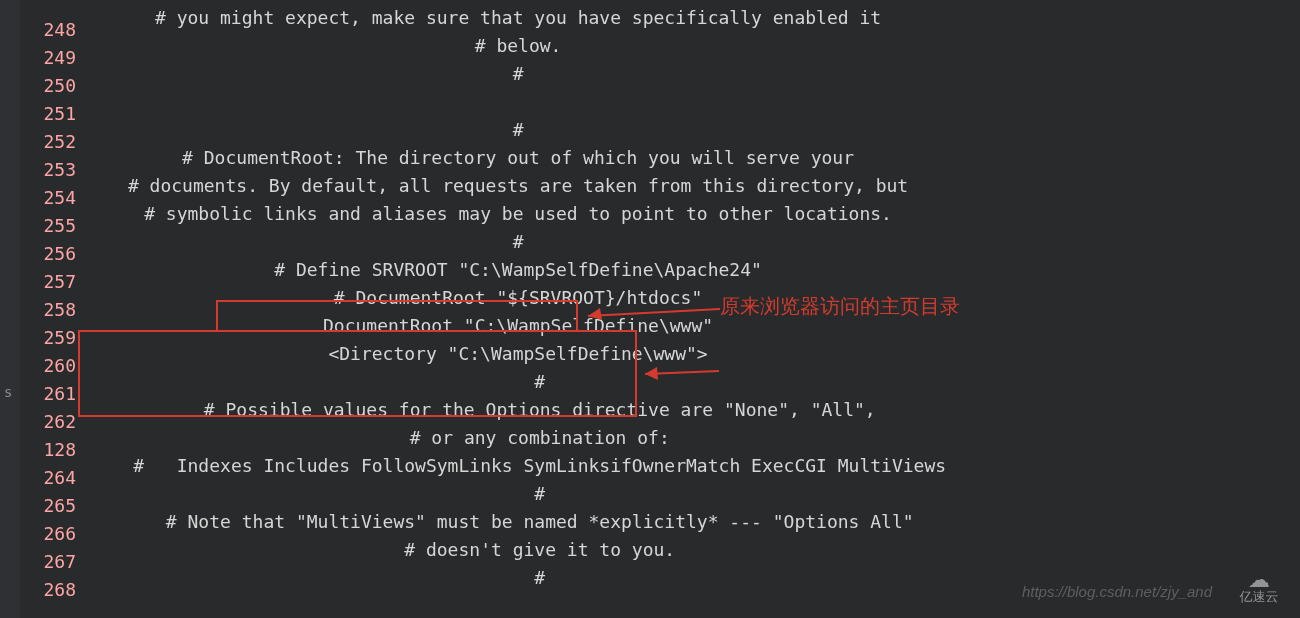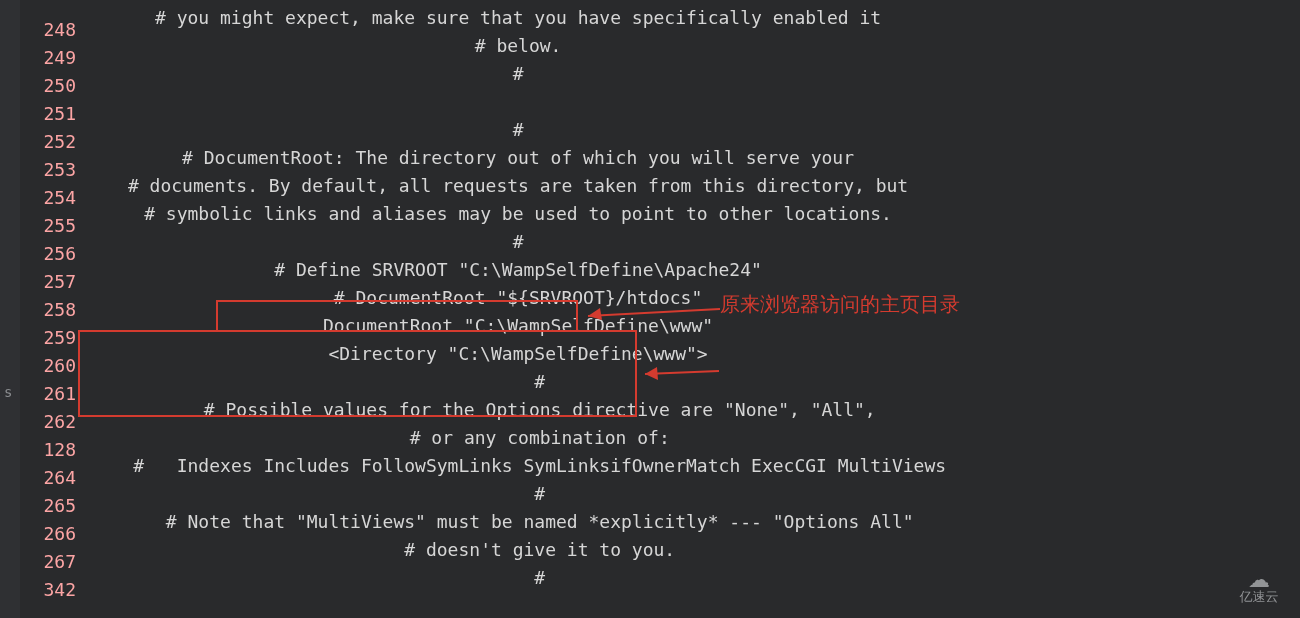--- a/index.html
+++ b/index.html
@@ -68,21 +68,21 @@
   }
   #rect1 { left: 216px; top: 300px; width: 358px; height: 28px; }
   #rect2 { left: 78px;  top: 330px; width: 555px; height: 83px; }
   .arrow {
     position: absolute;
     pointer-events: none;
   }
   .annot {
     position: absolute;
     color: #d43b2f;
-    font-family: Liberation Mono, monospace;
+    font-family: Liberation Sans, sans-serif;
     font-size: 20px;
   }
   #annot1 { left: 720px; top: 292px; }
   #annot2 { left: 720px; top: 356px; }
   .watermark {
     position: absolute;
     right: 88px;
     bottom: 12px;
     color: #5f5f61;
     font-family: sans-serif;
@@ -130,36 +130,37 @@
       <div>258</div>
       <div>259</div>
       <div>260</div>
       <div>261</div>
       <div>262</div>
       <div>128</div>
       <div>264</div>
       <div>265</div>
       <div>266</div>
       <div>267</div>
-      <div>342</div>
+      <div>268</div>
     </div>
 
   <div class="code" id="code"><div class="line"># you might expect, make sure that you have specifically enabled it</div><div class="line"># below.</div><div class="line">#</div><div class="line"></div><div class="line">#</div><div class="line"># DocumentRoot: The directory out of which you will serve your</div><div class="line"># documents. By default, all requests are taken from this directory, but</div><div class="line"># symbolic links and aliases may be used to point to other locations.</div><div class="line">#</div><div class="line"># Define SRVROOT "C:\WampSelfDefine\Apache24"</div><div class="line"># DocumentRoot "${SRVROOT}/htdocs"</div><div class="line">DocumentRoot "C:\WampSelfDefine\www"</div><div class="line">&lt;Directory "C:\WampSelfDefine\www"&gt;</div><div class="line">    #</div><div class="line">    # Possible values for the Options directive are "None", "All",</div><div class="line">    # or any combination of:</div><div class="line">    #   Indexes Includes FollowSymLinks SymLinksifOwnerMatch ExecCGI MultiViews</div><div class="line">    #</div><div class="line">    # Note that "MultiViews" must be named *explicitly* --- "Options All"</div><div class="line">    # doesn't give it to you.</div><div class="line">    #</div></div>
 
   <div id="rect1" class="rect"></div>
   <div id="rect2" class="rect"></div>
 
   <svg class="arrow" style="left:574px; top:296px; width:146px; height:26px;">
     <line x1="146" y1="13" x2="14" y2="20" stroke="#d43b2f" stroke-width="2"></line>
     <polygon points="14,20 26,12 28,24" fill="#d43b2f"></polygon>
   </svg>
   <svg class="arrow" style="left:633px; top:360px; width:86px; height:22px;">
     <line x1="86" y1="11" x2="12" y2="14" stroke="#d43b2f" stroke-width="2"></line>
     <polygon points="12,14 24,7 25,20" fill="#d43b2f"></polygon>
   </svg>
 
   <div id="annot1" class="annot">原来浏览器访问的主页目录</div>
 
+  <div class="watermark">https://blog.csdn.net/zjy_and</div>
   <div class="wm-logo">
     <div class="cloud">☁</div>
     <div class="txt">亿速云</div>
   </div>
 </div>
 
 </body></html>

